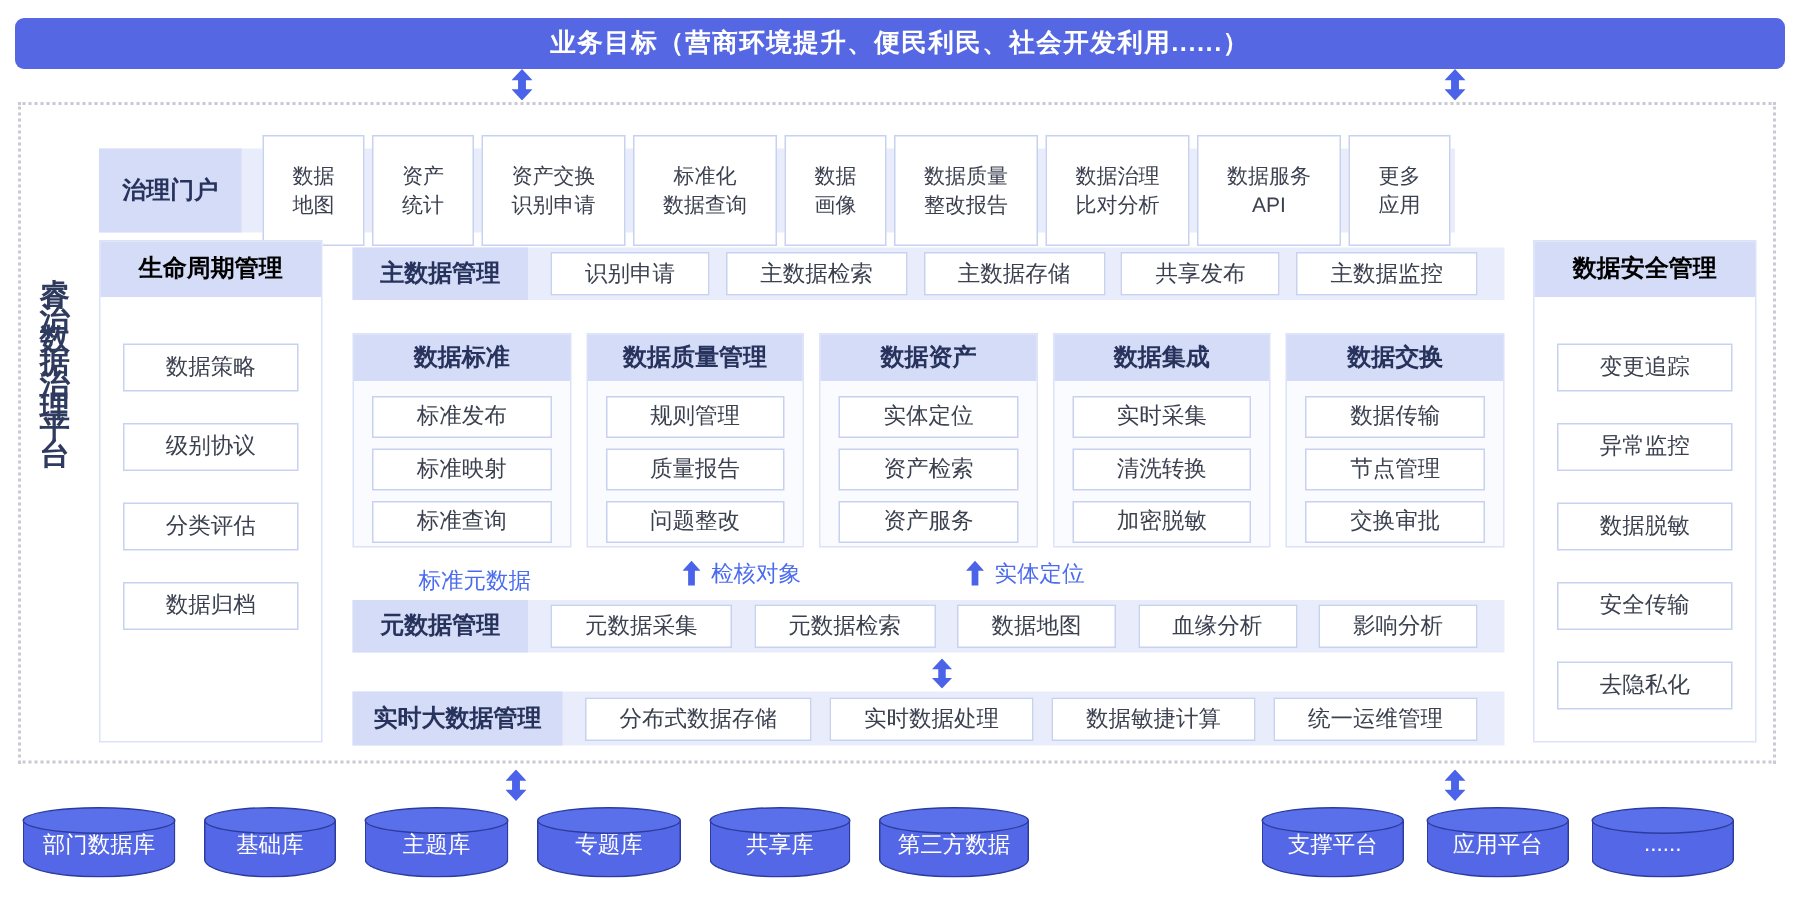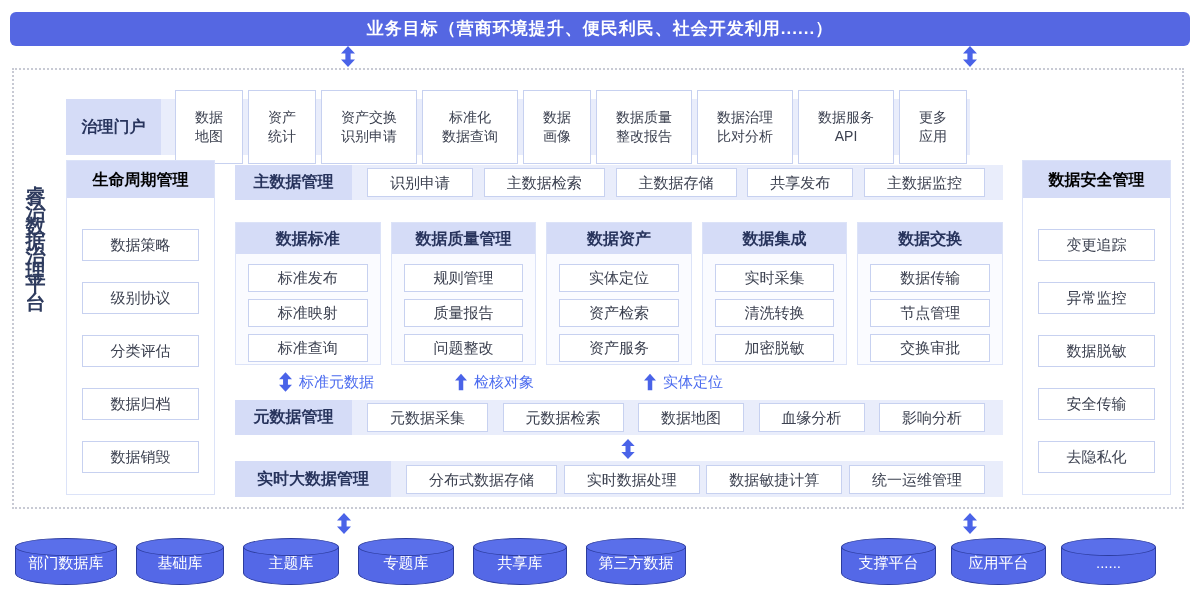--- a/index.html
+++ b/index.html
@@ -59,21 +59,21 @@
   .bar-row .row-hd { width:117px; }
   .bar-row .row-items { padding:0 18px 0 15px; }
   .cellbtn {
     background:#fff; border:1px solid #C7D1F0;
     font-size:15px; height:29px; line-height:27px; color:#3C4150;
     text-align:center; padding:0 22px;
   }
   .master-row  { left:235px; top:165px; width:768px; }
   .metadata-row{ left:235px; top:400px; width:768px; }
   .bigdata-row { left:235px; top:461px; width:768px; height:36px; }
-  .bigdata-row .row-hd { width:156px; }
+  .bigdata-row .row-hd { width:140px; }
 
   
   .modules {
     position:absolute; left:235px; top:222px; width:768px; height:143px;
     display:flex; gap:10px;
   }
   .module {
     flex:1; border:1px solid #DCE3F8; background:#FAFBFF;
     display:flex; flex-direction:column;
   }
@@ -94,21 +94,21 @@
   .side-hd {
     height:37px; background:#D5DCF7; color:#000000;
     font-weight:bold; font-size:16px; text-align:center; line-height:37px;
   }
   .side-body { display:flex; flex-direction:column; gap:21px; padding:31px 15px 0; }
   .side-body .cellbtn { padding:0; height:32px; line-height:30px; }
 
   
   .flow { position:absolute; top:371px; display:flex; align-items:center; gap:7px; height:22px; }
   .flow-label { color:#4B6BEF; font-size:15px; font-weight:500; }
-  .flow-0 { left:279px; } .flow-1 { left:455px; } .flow-2 { left:644px;font-family:Liberation Mono, monospace; }
+  .flow-0 { left:279px;flex-direction:column; } .flow-1 { left:455px; } .flow-2 { left:644px;font-family:Liberation Mono, monospace; }
 
   .arrow-abs { position:absolute; }
 
   
   .cyls { position:absolute; top:538px; display:flex; }
   .cyls-left  { left:15px;  gap:19px; }
   .cyls-right { left:841px; gap:15px; }
   .cyls-left .cyl:nth-child(1){ width:102px; }
   .cyls-left .cyl:nth-child(2){ width:88px;  }
   .cyls-left .cyl:nth-child(3){ width:96px;  }
@@ -172,21 +172,20 @@
   </div>
 </div>
 
 <div class="side-panel lifecycle">
   <div class="side-hd">生命周期管理</div>
   <div class="side-body">
     <div class="cellbtn">数据策略</div>
     <div class="cellbtn">级别协议</div>
     <div class="cellbtn">分类评估</div>
     <div class="cellbtn">数据归档</div>
-    <div class="cellbtn">数据销毁</div>
   </div>
 </div>
 
 <div class="row bar-row master-row">
   <div class="row-hd">主数据管理</div>
   <div class="row-items">
     <div class="cellbtn">识别申请</div>
     <div class="cellbtn">主数据检索</div>
     <div class="cellbtn">主数据存储</div>
     <div class="cellbtn">共享发布</div>

